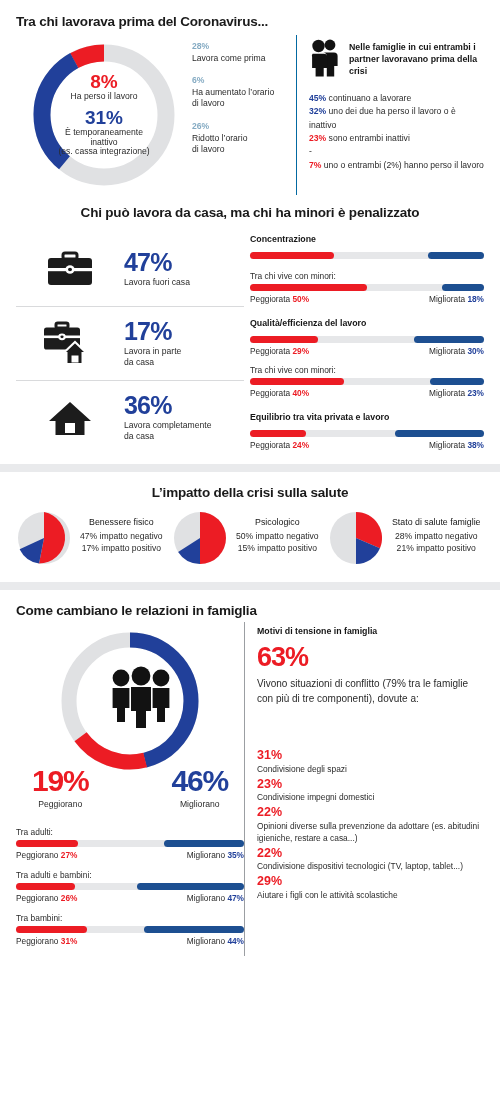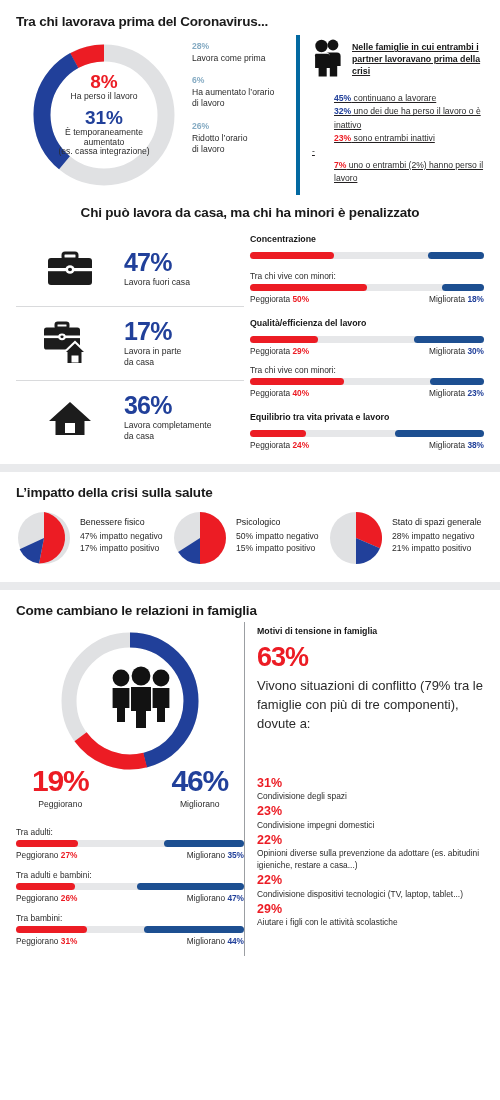--- a/index.html
+++ b/index.html
@@ -38,25 +38,25 @@
   .d1-big-red { font-size: 19px; font-weight: bold; color: #ec1c24; }
   .d1-sub { font-size: 8.6px; color: #2b2b2b; }
   .d1-big-blue { font-size: 19px; font-weight: bold; color: #21409a; margin-top: 5px; }
 
   .s1-legend { flex: 0 0 104px; padding-top: 6px; }
   .lg-item { margin-bottom: 11px; }
   .lg-pct { font-size: 8.6px; font-weight: bold; color: #85abc3; margin-bottom: 2px; }
   .lg-lbl { font-size: 8.6px; color: #2b2b2b; line-height: 1.3; }
 
   .s1-right {
-    flex: 1 1 auto; border-left: 4px solid #0369a1; padding-left: 12px; padding-top: 4px; text-decoration: underline;
+    flex: 1 1 auto; border-left: 1px solid #0369a1; padding-left: 12px; padding-top: 4px;
   }
   .s1-right-head { display: flex; align-items: center; gap: 8px; margin-bottom: 11px; }
   .s1-right-head .ttl { font-size: 8.8px; font-weight: bold; line-height: 1.35; color: #161616; }
-  .s1-stat { font-size: 8.6px; line-height: 1.55; color: #2b2b2b; margin-left: 22px; }
+  .s1-stat { font-size: 8.6px; line-height: 1.55; color: #2b2b2b; }
   .s1-stat b { font-weight: bold; }
   .s1-dash { font-size: 8.6px; color: #2b2b2b; line-height: 1.55; }
 
   
   #sec2 { padding: 10px 16px 0 16px; }
   #sec2 .sec-title { margin-bottom: 6px; text-align: center; }
   .s2-body { display: flex; margin-top: 12px; }
   .s2-left { flex: 0 0 228px; }
   .wrow { display: flex; align-items: center; height: 74px; }
   .wrow + .wrow { border-top: 1px solid #d9dadc; }
@@ -71,21 +71,21 @@
   .sub-note { font-size: 8.4px; color: #2b2b2b; margin-bottom: 3px; }
   .bar { position: relative; height: 7px; background: #e6e7e9; border-radius: 4px; margin-bottom: 3px; }
   .bar .fl { position: absolute; top: 0; height: 7px; border-radius: 4px; }
   .bar .fl.l { left: 0; background: #ec1c24; }
   .bar .fl.r { right: 0; background: #1d4f91; }
   .bar-lbls { display: flex; justify-content: space-between; font-size: 8.3px; color: #2b2b2b; }
   .bar-lbls b { font-weight: bold; }
   .gap-s { height: 9px; }
 
   
-  #sec3 { padding: 13px 16px 0 16px; }
+  #sec3 { padding: 13px 16px 0 16px; text-align: center; }
   #sec3 .sec-title { margin-bottom: 10px; }
   .pies { display: flex; margin-top: 8px; }
   .pie-cell { display: flex; align-items: flex-start; flex: 1 1 33.33%; }
   .pie-cell .pie { flex: 0 0 56px; }
   .pie-cell .ptxt { padding-left: 8px; padding-top: 7px; }
   .p-ttl { font-size: 8.8px; font-weight: normal; color: #161616; margin-bottom: 3px; }
   .p-line { font-size: 8.6px; color: #2b2b2b; line-height: 1.45; }
 
   
   #sec4 { padding: 13px 16px 0 16px; }
@@ -98,21 +98,21 @@
   .big-row { display: flex; justify-content: space-between; padding: 0 16px; margin-top: -4px; }
   .big-col { text-align: center; }
   .big-num { font-size: 30px; font-weight: bold; line-height: 1; letter-spacing: -1.2px; }
   .big-lbl { font-size: 8.6px; color: #2b2b2b; margin-top: 3px; }
   .s4-bars { margin-top: 18px; }
   .s4-bars .blk { margin-bottom: 10px; }
 
   .s4-right { flex: 1 1 auto; border-left: 1px solid #9b9ea2; padding-left: 12px; padding-top: 4px; }
   .r-ttl { font-size: 8.8px; font-weight: bold; color: #161616; margin-bottom: 8px; }
   .r-big { font-size: 27px; font-weight: bold; color: #ec1c24; line-height: 1; letter-spacing: -1px; }
-  .r-para { font-size: 13px; color: #2b2b2b; line-height: 1.45; margin-top: 6px; }
+  .r-para { font-size: 10px; color: #2b2b2b; line-height: 1.45; margin-top: 6px; }
   .r-list { margin-top: 42px; }
   .r-item { margin-bottom: 1px; }
   .r-pct { font-size: 12.5px; font-weight: bold; color: #ec1c24; line-height: 1.25; }
   .r-lbl { font-size: 8.4px; color: #2b2b2b; line-height: 1.42; }
 </style>
 </head>
 <body>
 
 <div class="section" id="sec1">
   <div class="sec-title">Tra chi lavorava prima del Coronavirus...</div>
@@ -128,21 +128,21 @@
           <circle r="62" fill="none" stroke="#ec1c24" stroke-width="17" stroke-dasharray="31.16 358.40" transform="rotate(-118.8)"></circle>
 
           <circle r="62" fill="none" stroke="#21409a" stroke-width="17" stroke-dasharray="120.76 268.80" transform="rotate(-230.4)"></circle>
         </g>
       </svg>
       <div class="donut1-center">
         <div class="d1-big-red">8%</div>
         <div class="d1-sub">Ha perso il lavoro</div>
         <div class="d1-big-blue">31%</div>
         <div class="d1-sub">È temporaneamente</div>
-        <div class="d1-sub">aumentato</div>
+        <div class="d1-sub">inattivo</div>
         <div class="d1-sub">(es. cassa integrazione)</div>
       </div>
     </div>
 
     <div class="s1-legend">
       <div class="lg-item">
         <div class="lg-pct">28%</div>
         <div class="lg-lbl" style="white-space:pre-line">Lavora come prima</div>
       </div>
       <div class="lg-item">
@@ -352,21 +352,21 @@
 
     <div class="pie-cell">
       <div class="pie">
         <svg width="56" height="56" viewBox="0 0 56 56">
           <circle cx="28" cy="28" r="26" fill="#e0e1e3"></circle>
           <path d="M28 28 L28 2 A26 26 0 0 1 51.9 38.3 Z" fill="#ec1c24"></path>
           <path d="M28 28 L51.9 38.3 A26 26 0 0 1 28 54 Z" fill="#21409a"></path>
         </svg>
       </div>
       <div class="ptxt">
-        <div class="p-ttl">Stato di spazi generale</div>
+        <div class="p-ttl">Stato di salute famiglie</div>
         <div class="p-line">28%  impatto negativo</div>
         <div class="p-line">21% impatto positivo</div>
       </div>
     </div>
 
   </div>
 </div>
 
 <div class="sep-band" style="margin-top:12px"></div>
 

